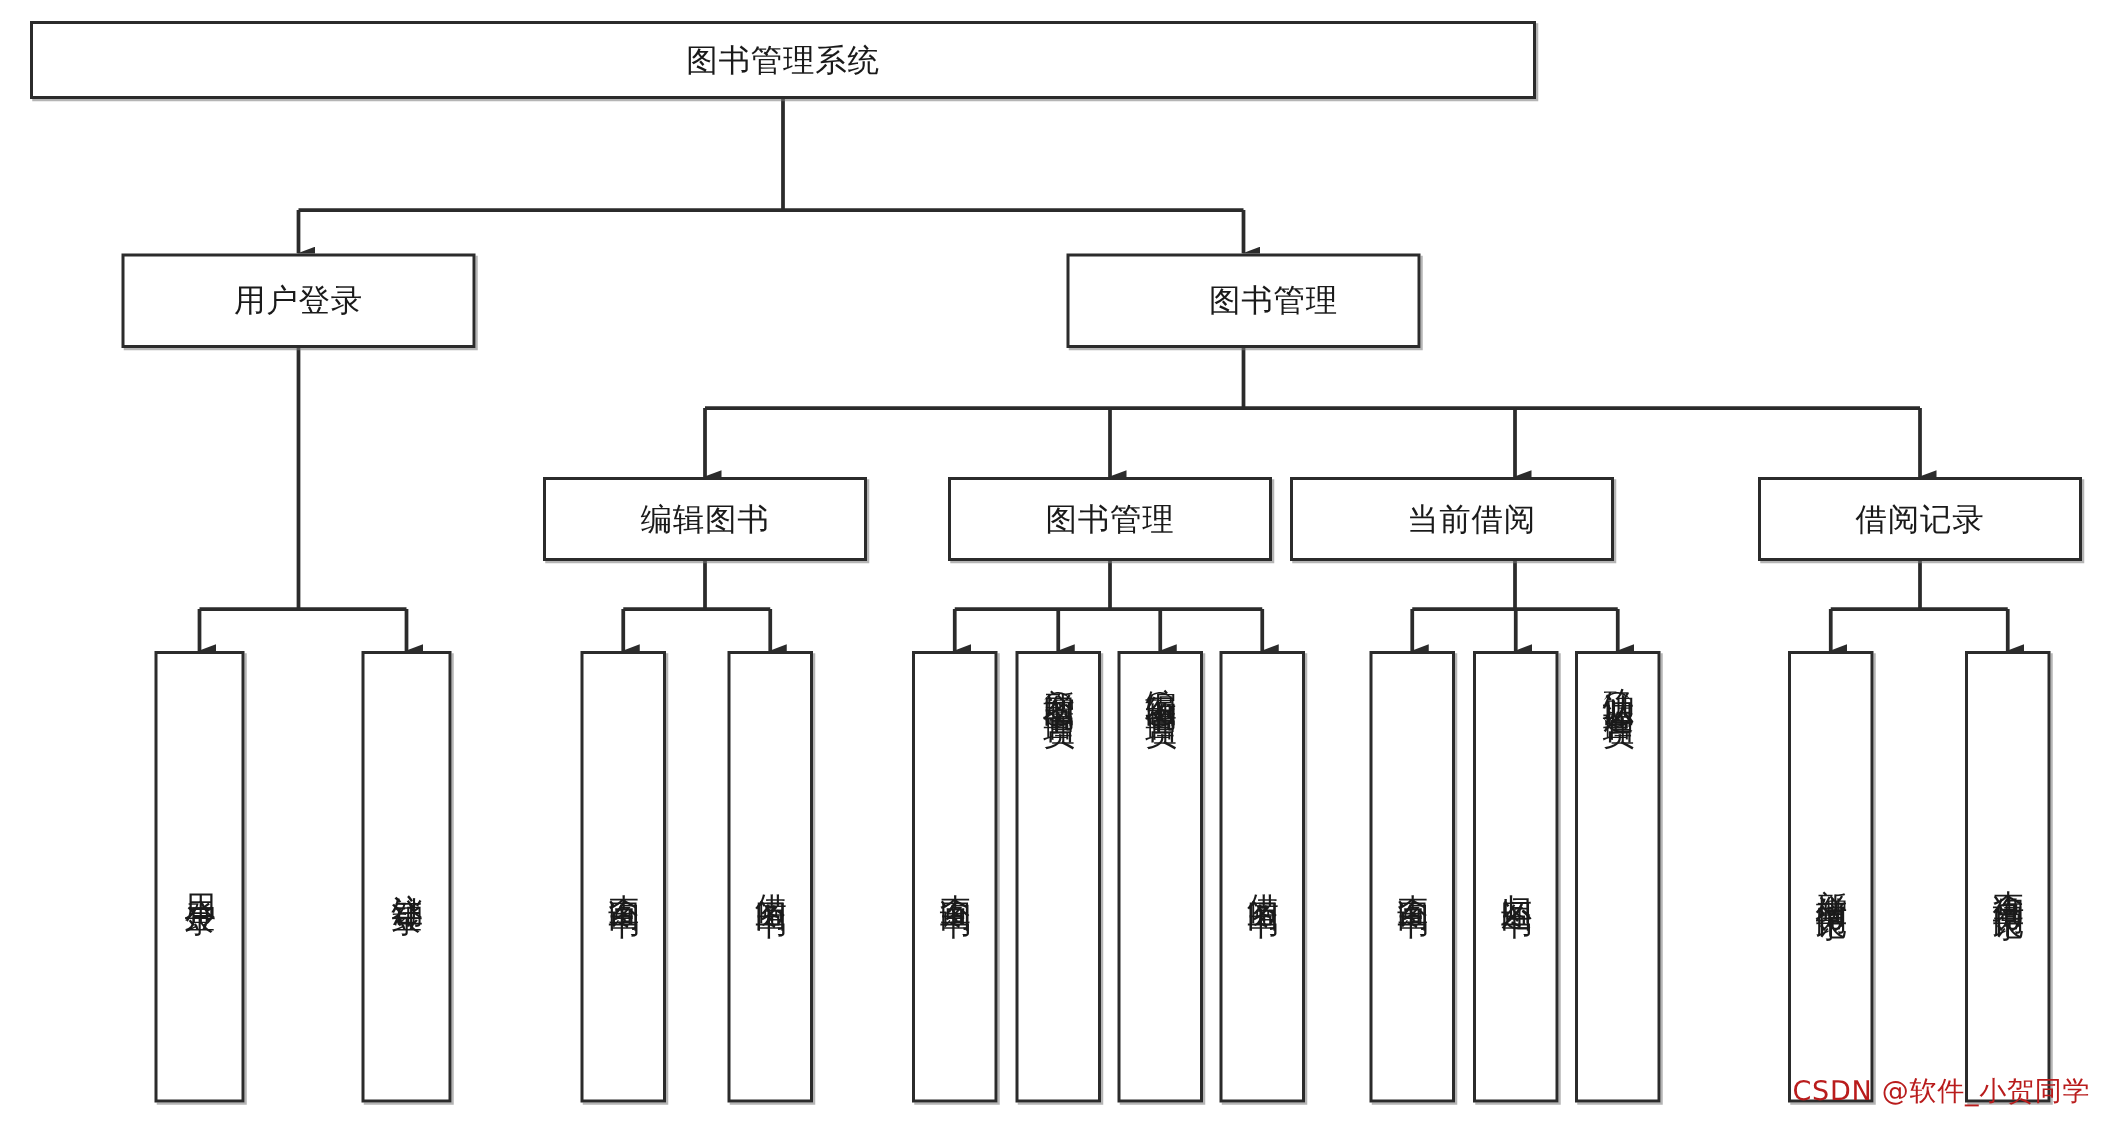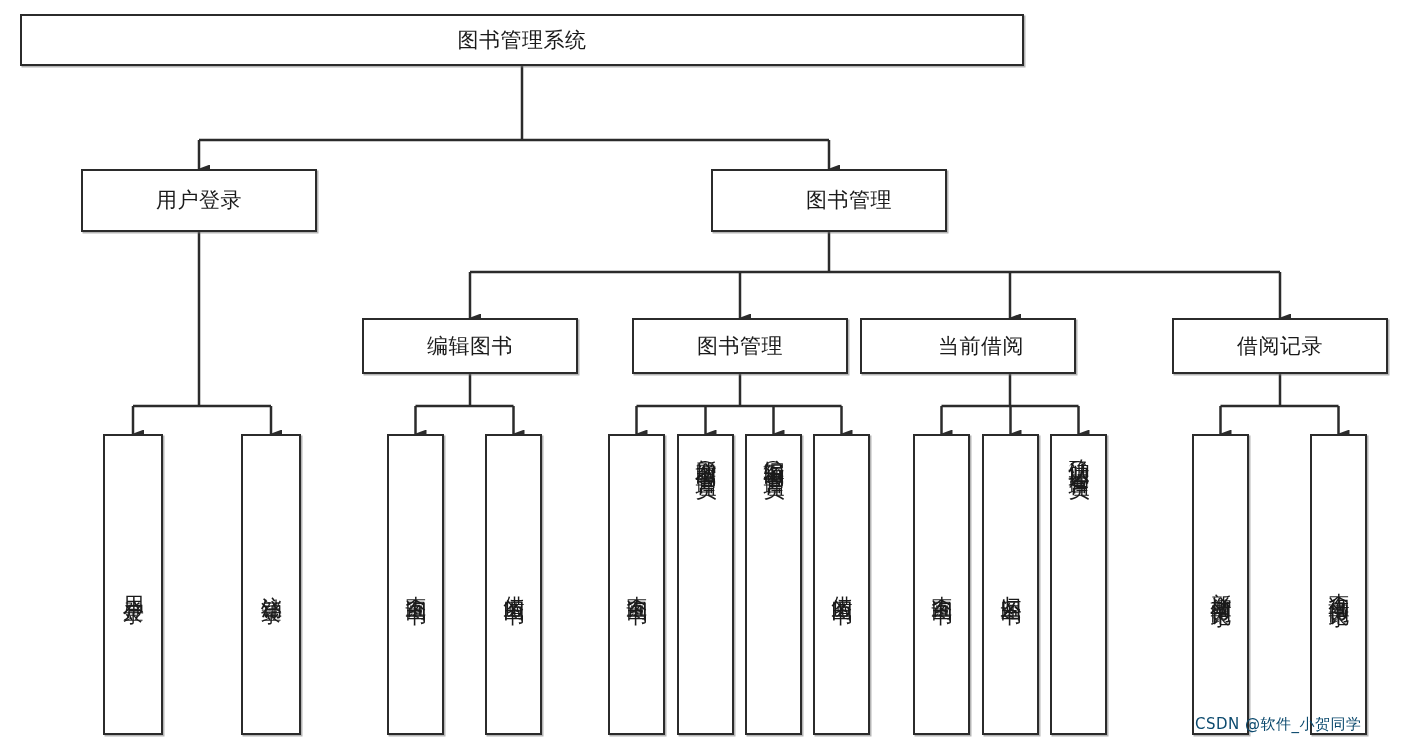--- a/index.html
+++ b/index.html
@@ -55,22 +55,22 @@
     letter-spacing: 3px;
     font-size: 21px;
     margin: 0 auto;
   }
   .node.vertical.center-v {
     align-items: center;
     padding-top: 0;
   }
   .watermark {
     position: absolute;
-    color: #0c4a6e;
-    font-size: 15px;
+    color: #b91c1c;
+    font-size: 18px;
     letter-spacing: 0.5px;
     white-space: nowrap;
     user-select: none;
   }
 </style>
 </head>
 <body>
 
 <div id="diagram-root">
 

